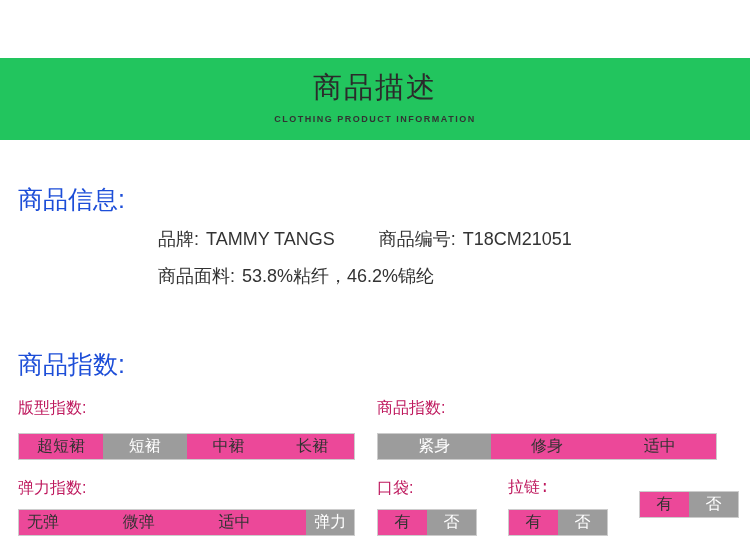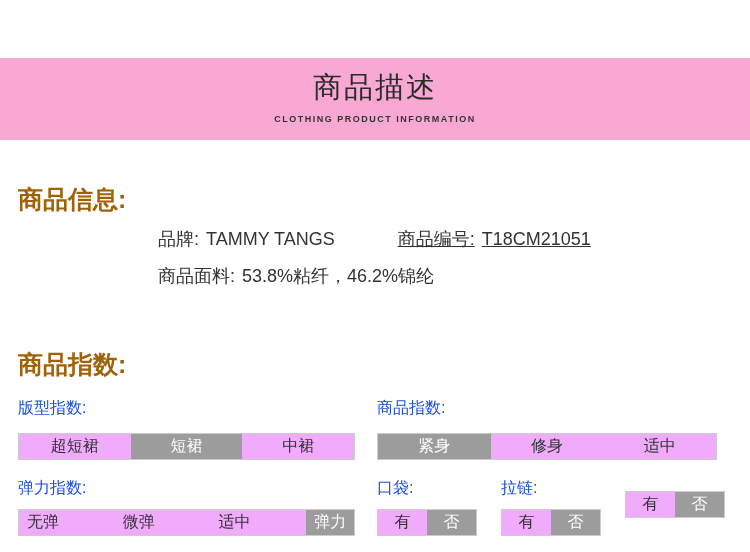--- a/index.html
+++ b/index.html
@@ -4,69 +4,69 @@
 <style>
   html,body{margin:0;padding:0;}
   body{
     width:750px;height:552px;position:relative;overflow:hidden;
     background:#ffffff;color:#333333;
     font-family:"Liberation Sans","DejaVu Sans",sans-serif;
     -webkit-font-smoothing:antialiased;
   }
   
   .band{
-    margin-top:58px;height:82px;background:#f9a8d4;
+    margin-top:58px;height:82px;background:#22c55e;
     text-align:center;box-sizing:border-box;padding-top:13px;
   }
   .band-title{
     font-size:29px;line-height:32px;letter-spacing:2px;
     color:#2b2b2b;font-weight:400;
   }
   .band-sub{
     margin-top:11px;font-size:9px;line-height:10px;letter-spacing:1.5px;
     color:#333333;font-weight:700;
   }
   
   .sec-heading{
-    margin:45px 0 0 18px;font-size:25px;line-height:28px;color:#a16207;font-weight:700;
+    margin:45px 0 0 18px;font-size:25px;line-height:28px;color:#1d4ed8;font-weight:400;
   }
   .sec-heading.second{margin-top:63px;}
   
   .info-row{
     margin:15px 0 0 158px;font-size:18px;line-height:22px;color:#333333;
     display:flex;align-items:flex-end;
   }
   .info-row.fabric{}
   .info-pair{white-space:pre;}
-  .info-pair + .info-pair{margin-left:63px;text-decoration:underline;}
+  .info-pair + .info-pair{margin-left:44px;}
   .info-label{margin-right:7px;}
   
   .index-grid{
     margin:21px 0 0 18px;display:flex;
   }
   .col-left{width:337px;margin-right:22px;}
   .col-right{width:340px;}
   .group-label{
-    font-size:16px;line-height:18px;color:#1d4ed8;
+    font-size:16px;line-height:18px;color:#be185d;
   }
   .group-label.row2{margin-top:19px;}
   .bar{
-    margin-top:16px;height:25px;border:1px solid #cccccc;background:#f0abfc;
+    margin-top:16px;height:25px;border:1px solid #cccccc;background:#ec4899;
     display:flex;box-sizing:content-box;
   }
   .bar.row2{margin-top:12px;gap:48px;}
   .cell{
     flex:1;display:flex;align-items:center;justify-content:center;
     font-size:16px;color:#333333;cursor:default;
   }
   .cell.sel{background:#9c9c9c;color:#ffffff;}
   
   .mini-row{display:flex;margin-top:19px;}
   .mini-group{width:100px;}
-  .mini-group + .mini-group{margin-left:24px;}
+  .mini-group + .mini-group{margin-left:31px;font-family:Liberation Mono, monospace;}
   .mini-group .bar{width:98px;margin-top:12px;}
 </style>
 </head>
 <body>
 
 <div class="band">
   <div class="band-title">商品描述</div>
   <div class="band-sub">CLOTHING PRODUCT INFORMATION</div>
 </div>
 
@@ -84,20 +84,21 @@
 <div class="sec-heading second">商品指数:</div>
 
 <div class="index-grid">
 
   <div class="col-left">
     <div class="group-label">版型指数:</div>
     <div class="bar">
       <div class="cell">超短裙</div>
       <div class="cell sel">短裙</div>
       <div class="cell">中裙</div>
+      <div class="cell">长裙</div>
     </div>
 
     <div class="group-label row2">弹力指数:</div>
     <div class="bar row2">
       <div class="cell">无弹</div>
       <div class="cell">微弹</div>
       <div class="cell">适中</div>
       <div class="cell sel">弹力</div>
     </div>
   </div>

